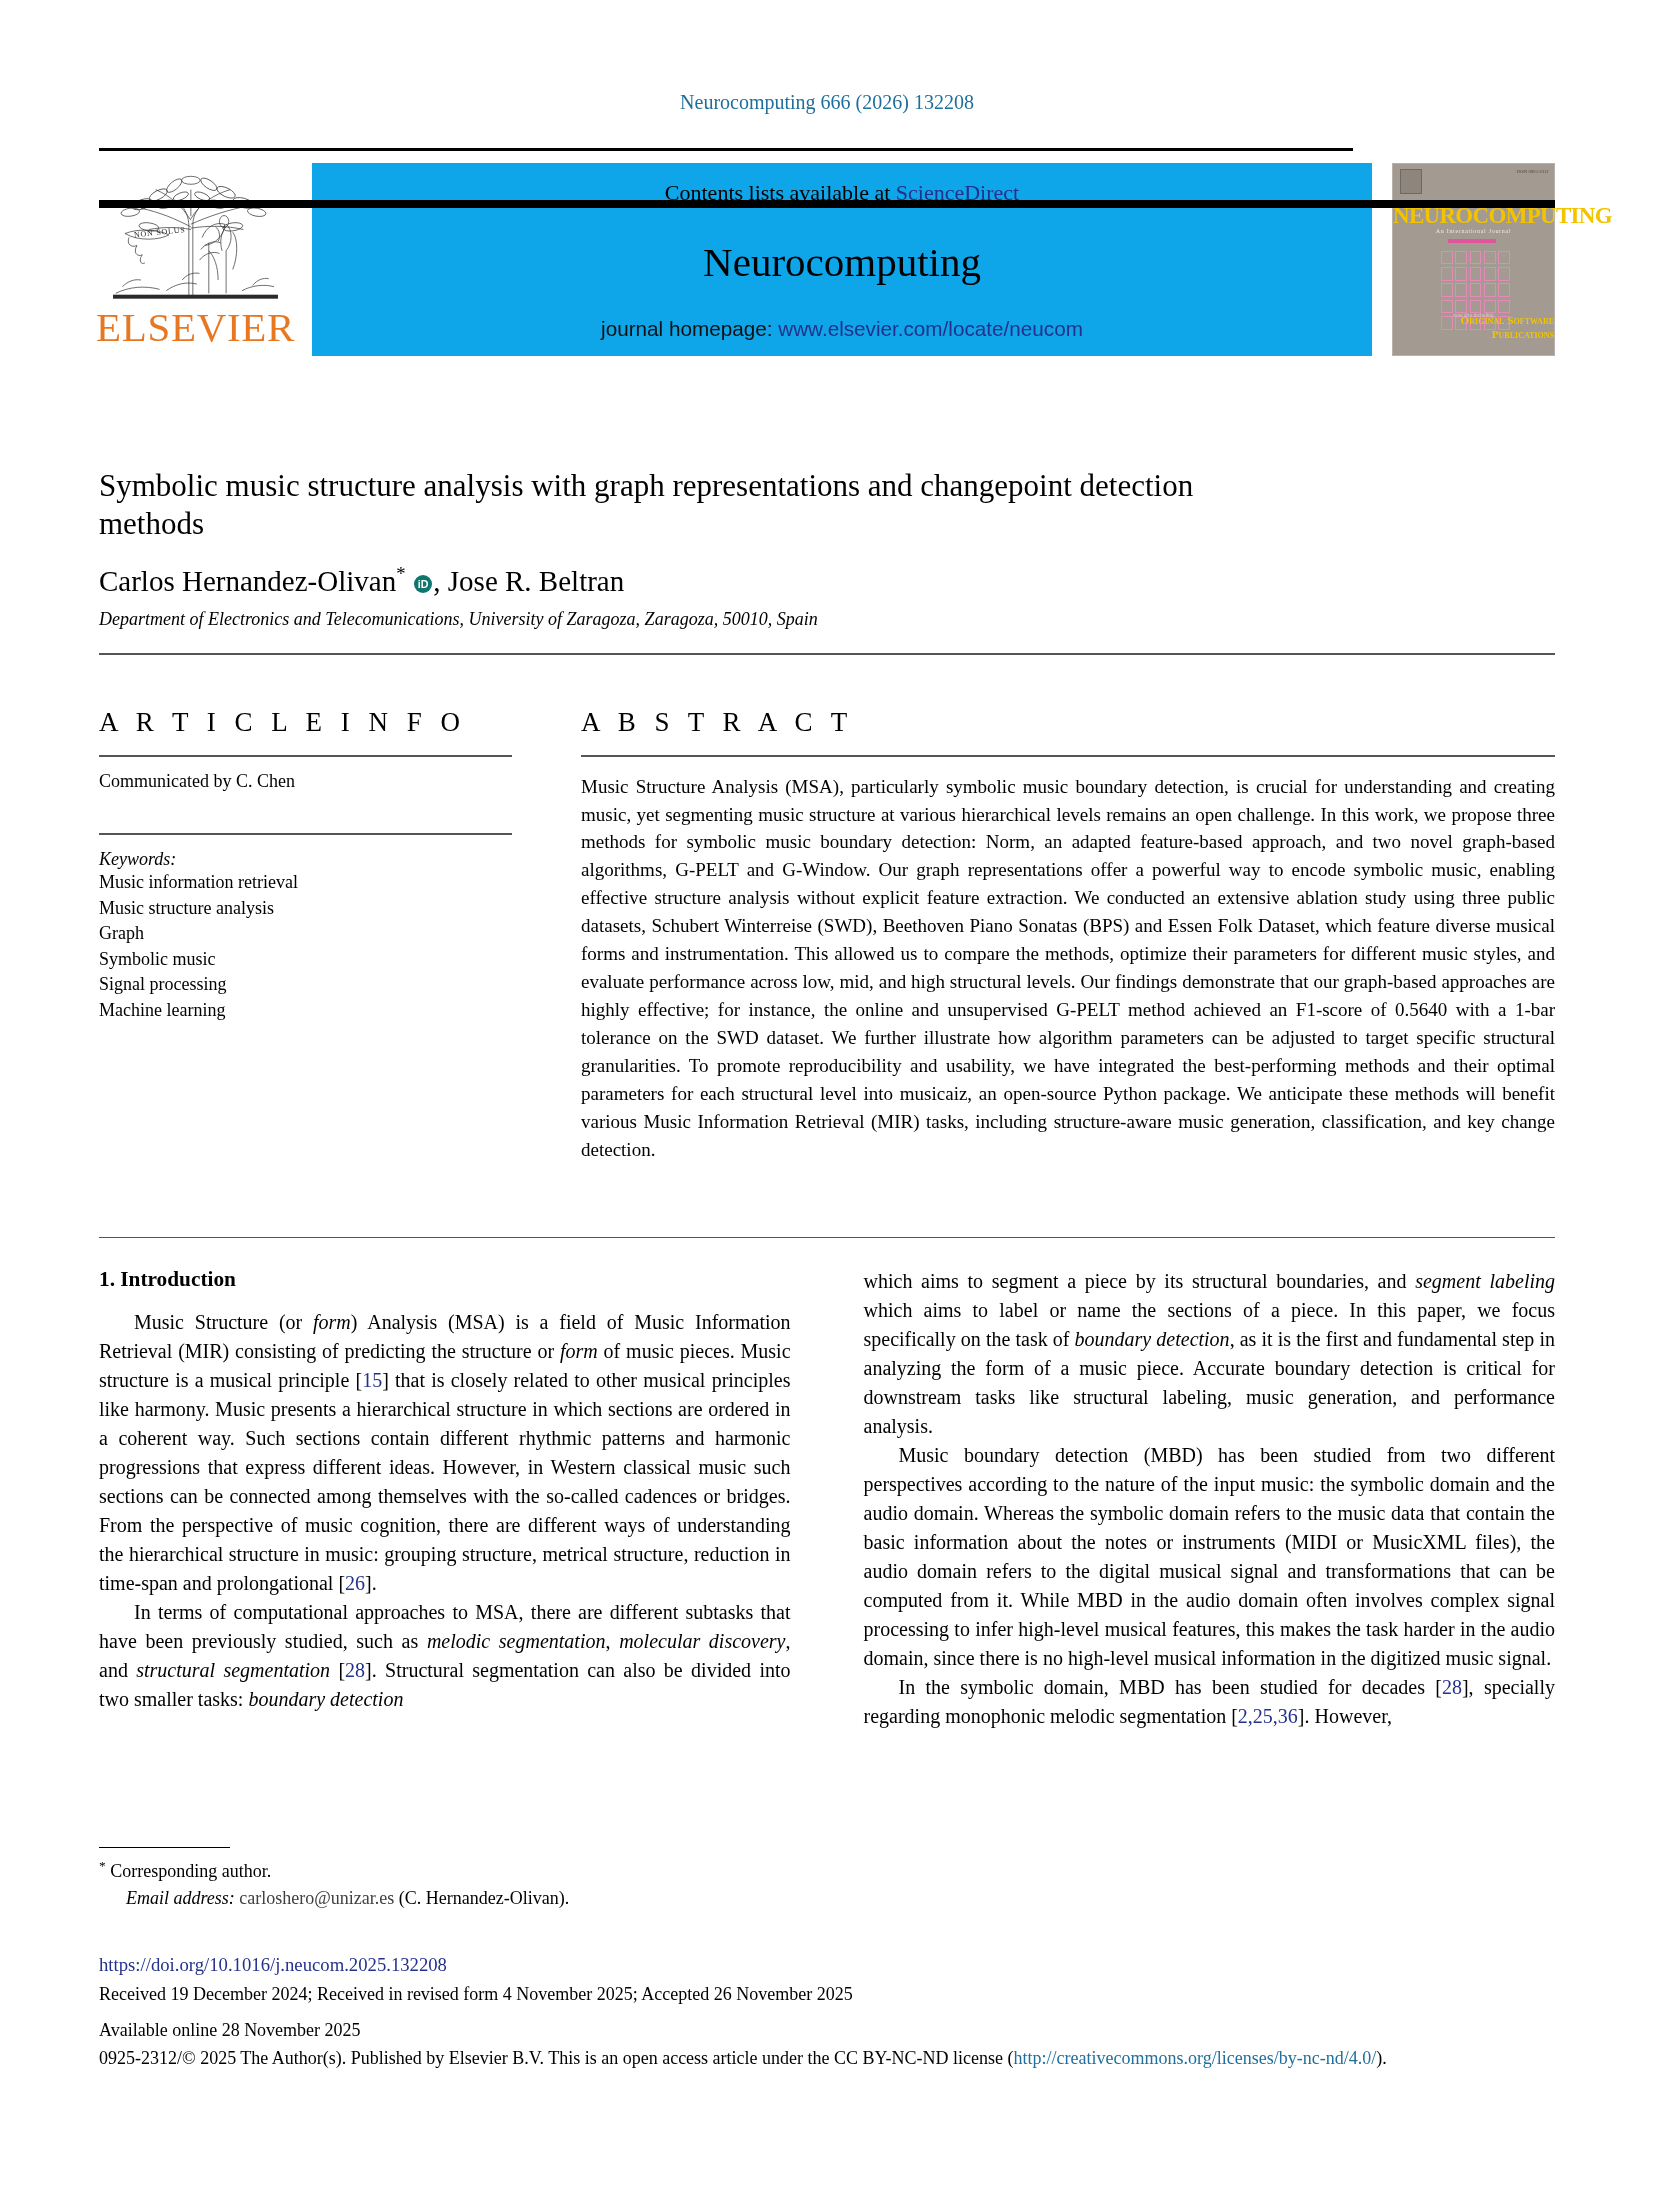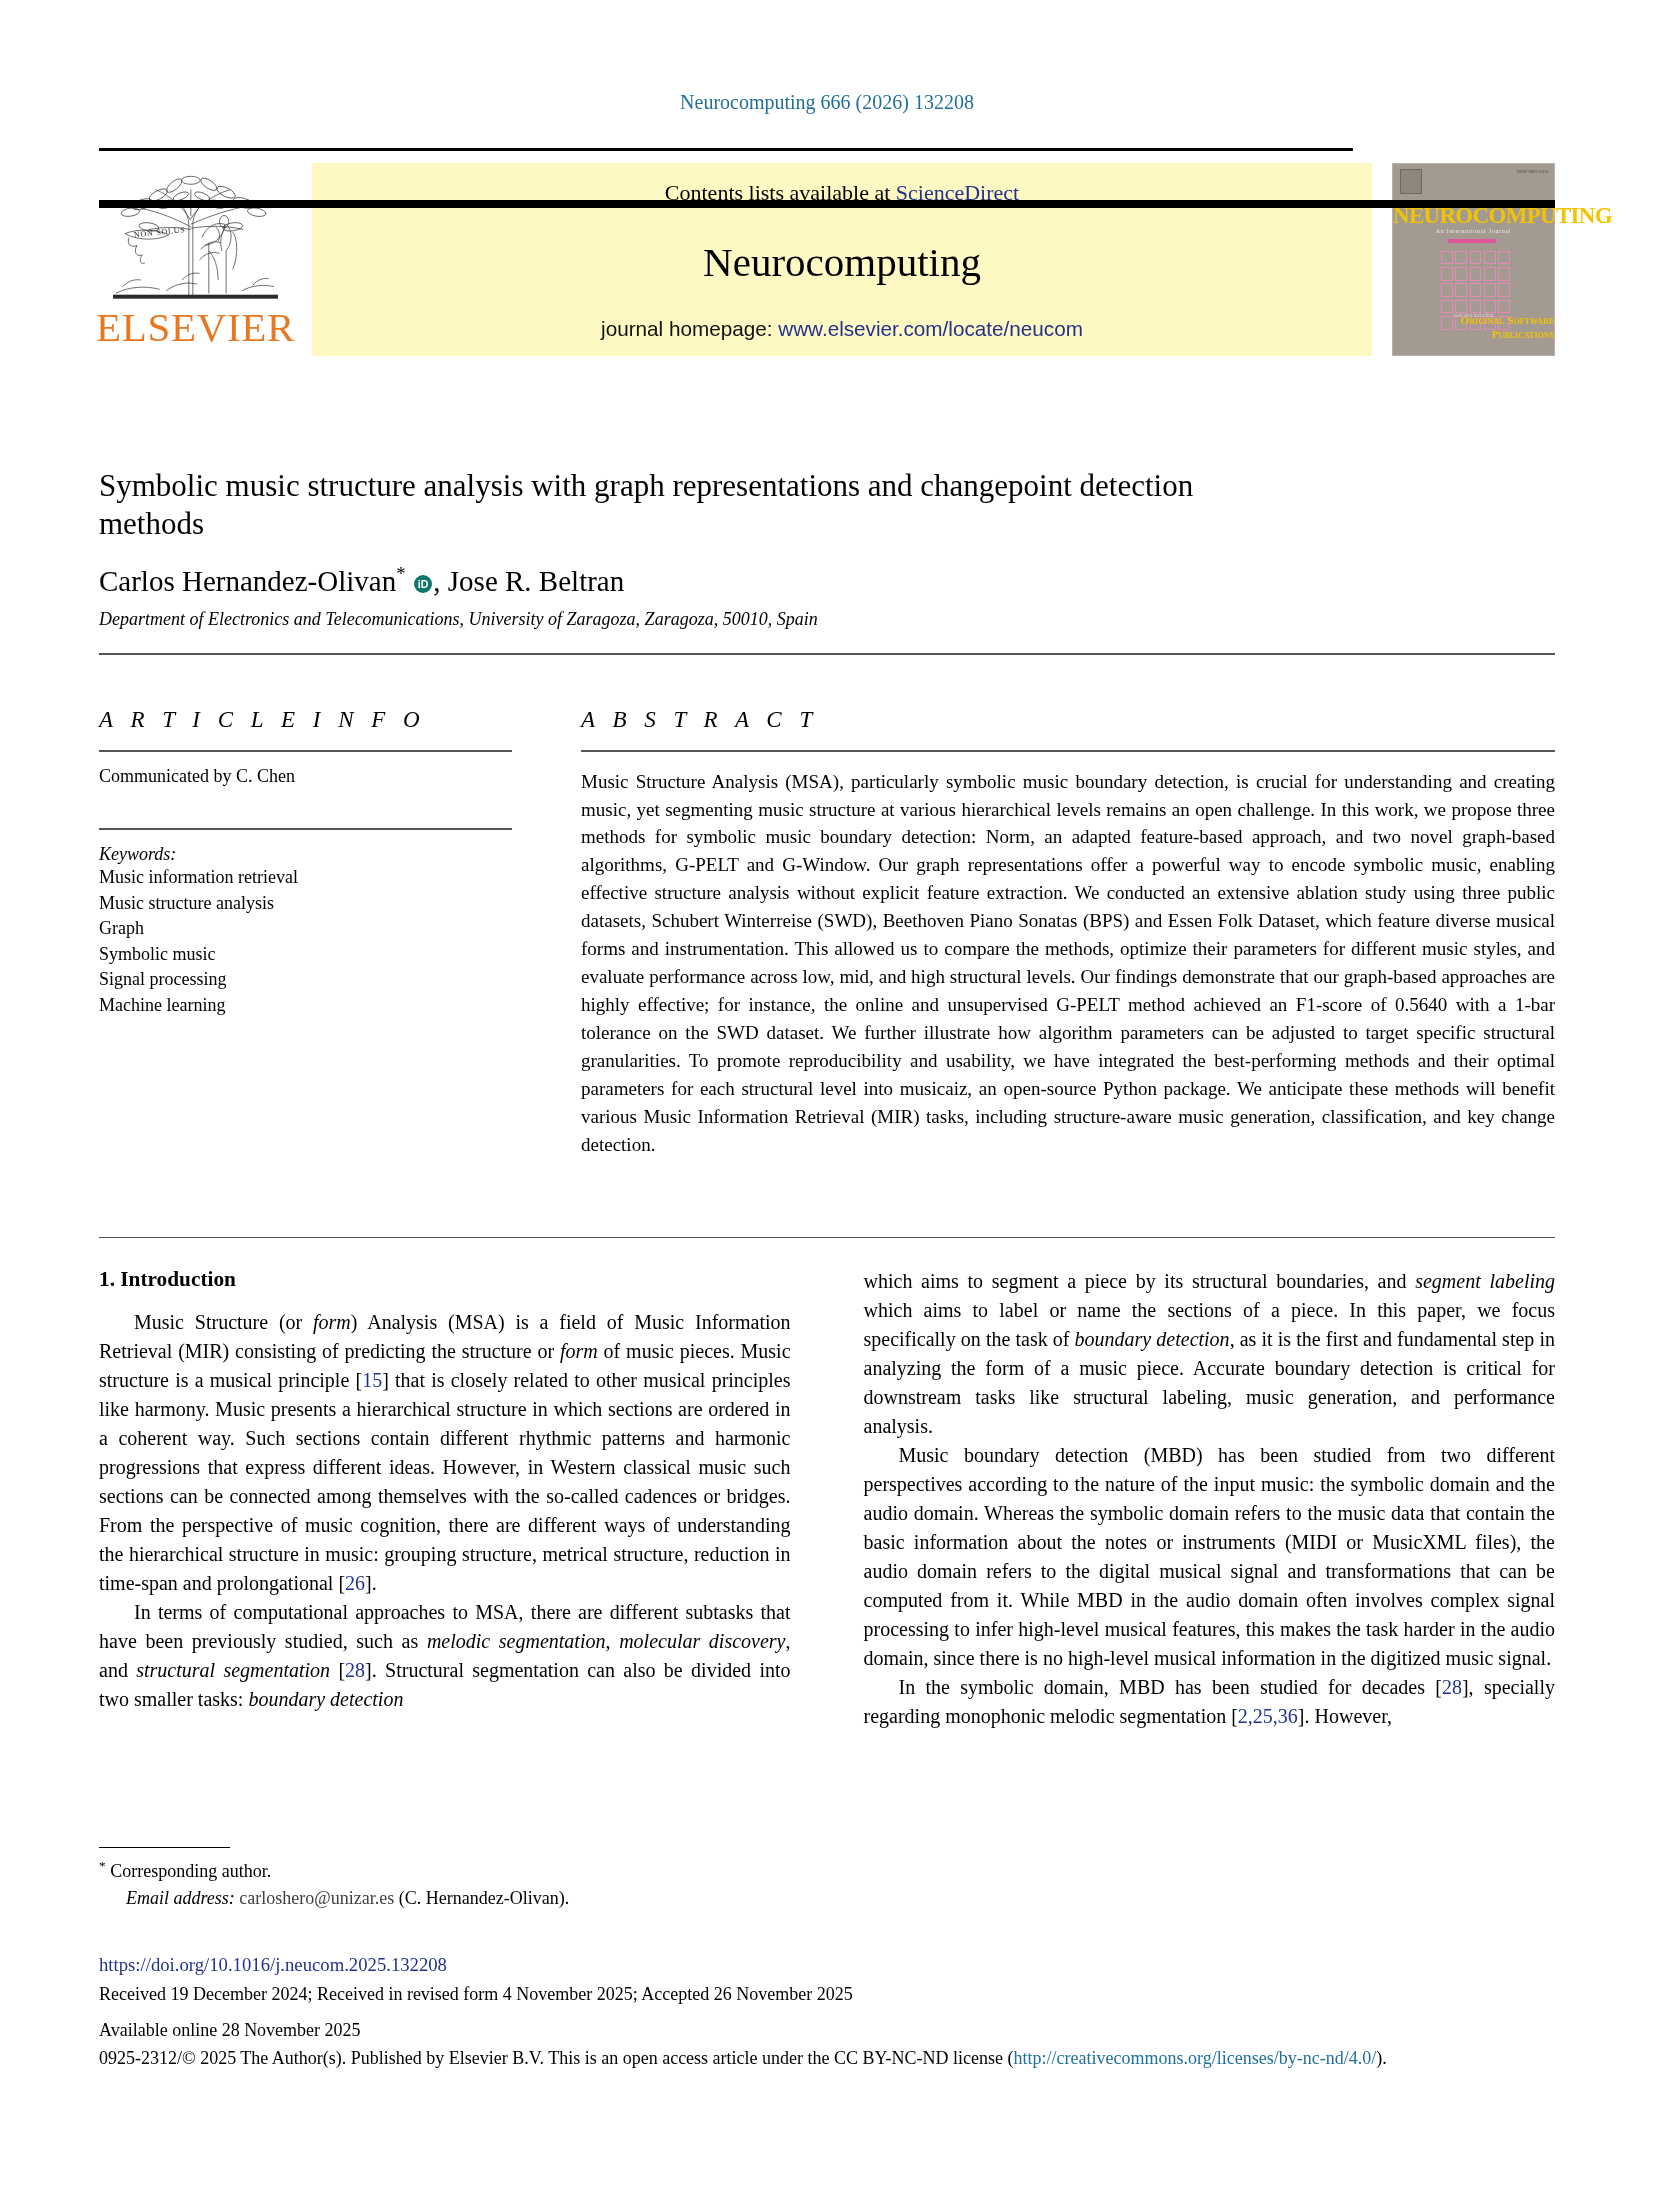--- a/index.html
+++ b/index.html
@@ -31,21 +31,21 @@
   .elsevier-word {
     font-family:"Liberation Serif", serif;
     color:#E87722;
     font-size:41px;
     letter-spacing:0.7px;
     line-height:1;
     margin-top:1.3px;
   }
 
   .banner {
-    flex:1; background:#fef9c3; margin-left:20px; margin-right:20px;
+    flex:1; background:#0ea5e9; margin-left:20px; margin-right:20px;
     position:relative; height:193px;padding-left:28px;
   }
   .banner-line1 {
     position:absolute; top:17.3px; left:0; width:100%; text-align:center;
     font-size:22px; font-family:"Liberation Serif", serif; color:#000;
   }
   .banner-line1 a { color:#23318c; text-decoration:none; }
   .banner-title {
     position:absolute; top:75px; left:0; width:100%; text-align:center;
     font-size:41px; font-family:"Liberation Serif", serif; color:#000;
@@ -118,21 +118,21 @@
     font-family:"Liberation Serif", serif; color:#000;
   }
   .title-rule { margin-top:23px; width:1456px; height:1.3px; background:#555; }
 
   
   .infoabs { position:absolute; top:707px; left:99px; width:1456px; display:flex; }
   .col-info { width:413px; }
   .col-abs  { width:974px; margin-left:69px; }
 
   .sechead {
-    font-family:"Liberation Serif", serif; font-size:23px; letter-spacing:6px; color:#000;font-style:italic;
+    font-family:"Liberation Serif", serif; font-size:27px; letter-spacing:6px; color:#000;
   }
   .rule-thin { height:1.3px; background:#555; margin-top:17.3px; }
   .info-comm { font-size:18px; margin-top:14.7px; font-family:"Liberation Serif", serif; }
   .rule-thin2 { height:1.3px; background:#555; margin-top:41px; }
   .kw-head { font-style:italic; font-size:18px; margin-top:14.7px; }
   .kw { font-size:18px; line-height:1.42; }
 
   .abstract-body {
     margin-top:16px; font-size:19px; line-height:1.47; text-align:justify;
     font-family:"Liberation Serif", serif; color:#000;

